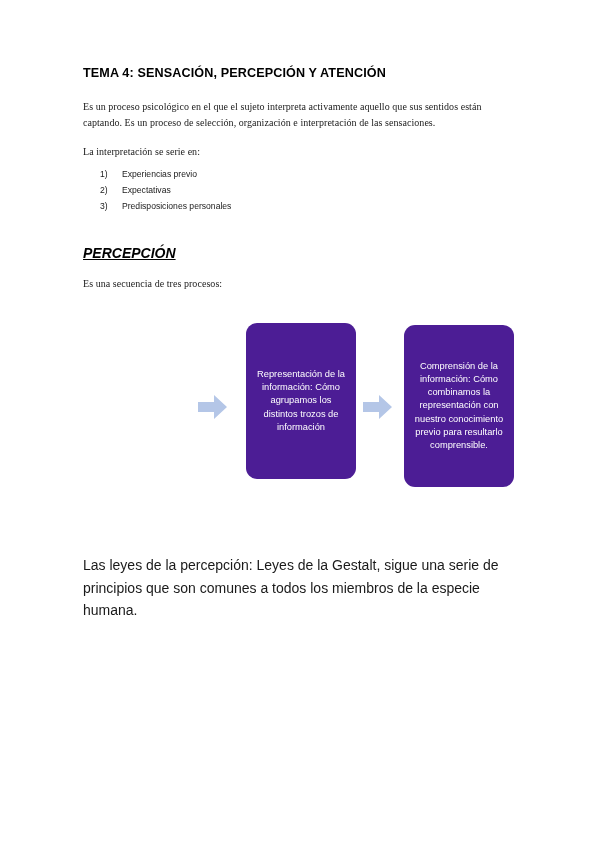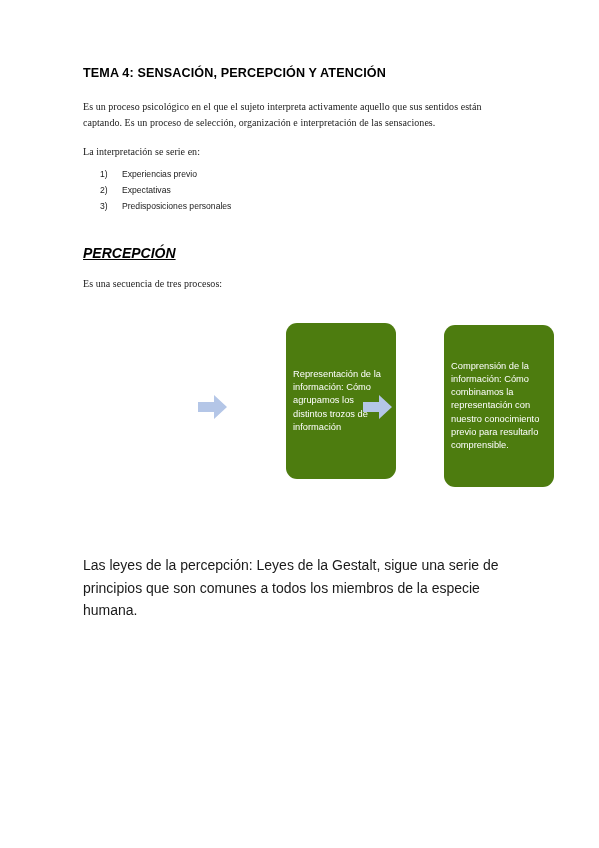--- a/index.html
+++ b/index.html
@@ -85,32 +85,31 @@
     left: 0;
     top: 0;
     width: 599px;
     height: 848px;
     pointer-events: none;
   }
   .diagram > * { pointer-events: auto; }
 
   .flow-box {
     position: absolute;
-    background: #4d7c0f;
+    background: #4c1d95;
     border-radius: 11px;
     color: #ffffff;
     display: flex;
     align-items: center;
     justify-content: center;
-    text-align: left;
+    text-align: center;
     font-size: 9.3px;
     line-height: 1.43;
     padding: 0 7px;
     box-sizing: border-box;
-    margin-left: 40px;
   }
   .flow-box .lbl { display: block; width: 100%; }
 
   #box1 { left: 88px;  top: 328px; width: 100px; height: 159px; }
   #box2 { left: 246px; top: 323px; width: 110px; height: 156px; }
   #box3 { left: 404px; top: 325px; width: 110px; height: 162px; }
 
   .flow-arrow {
     position: absolute;
     width: 30px;

